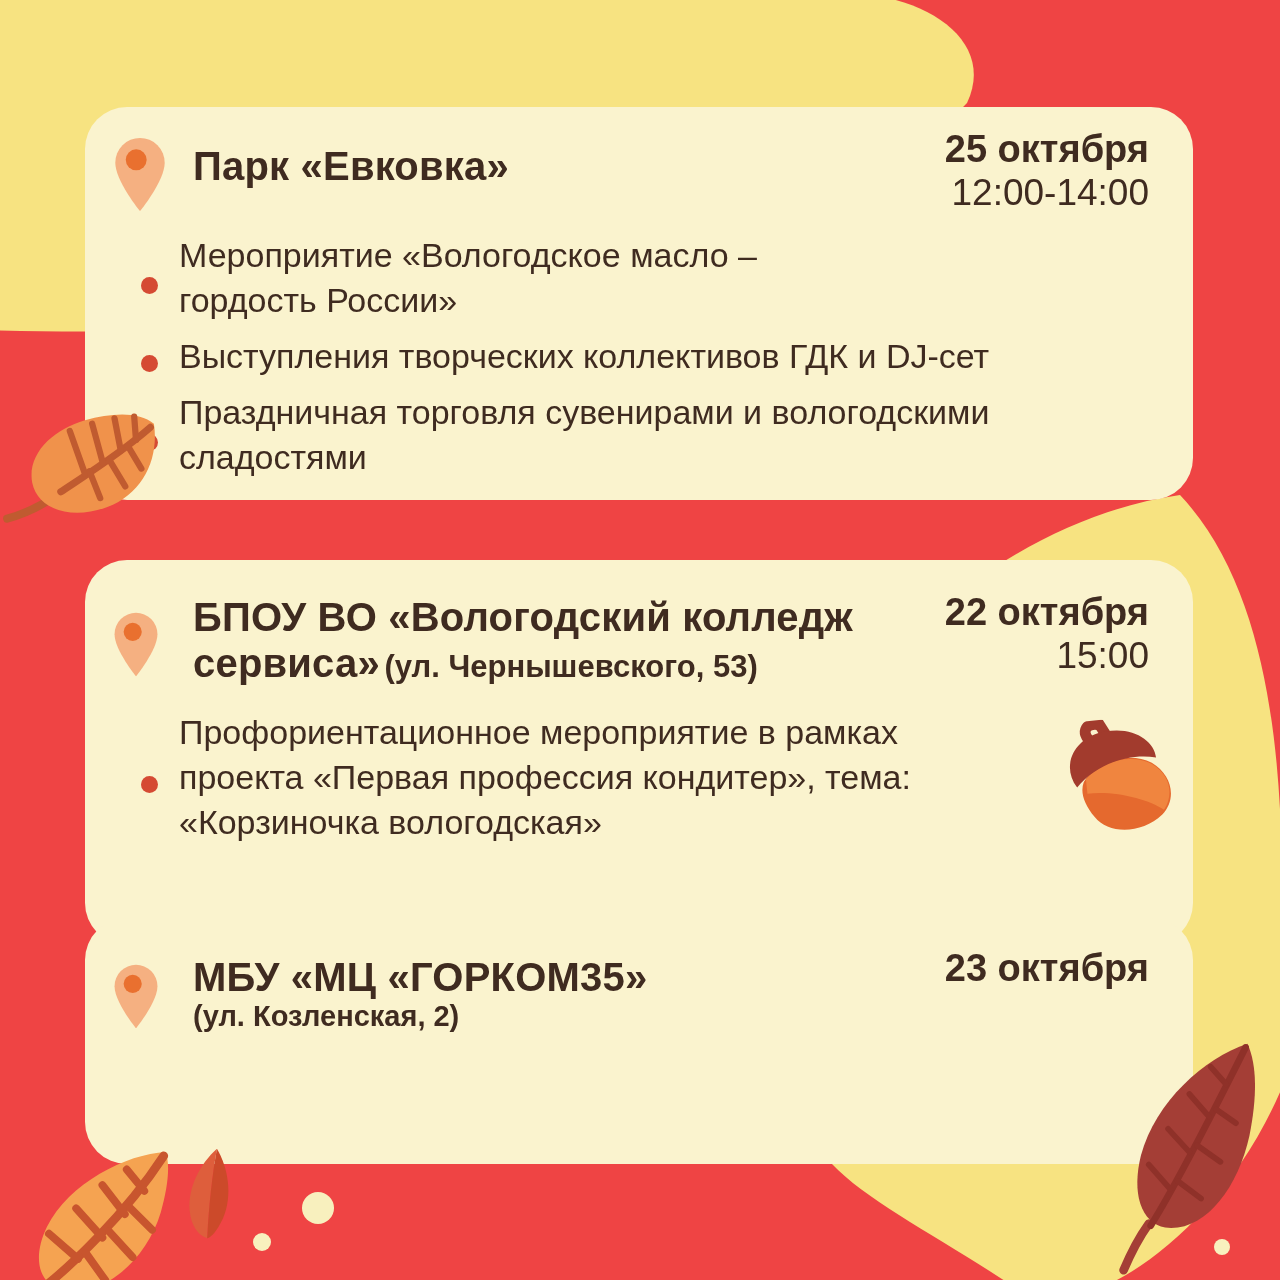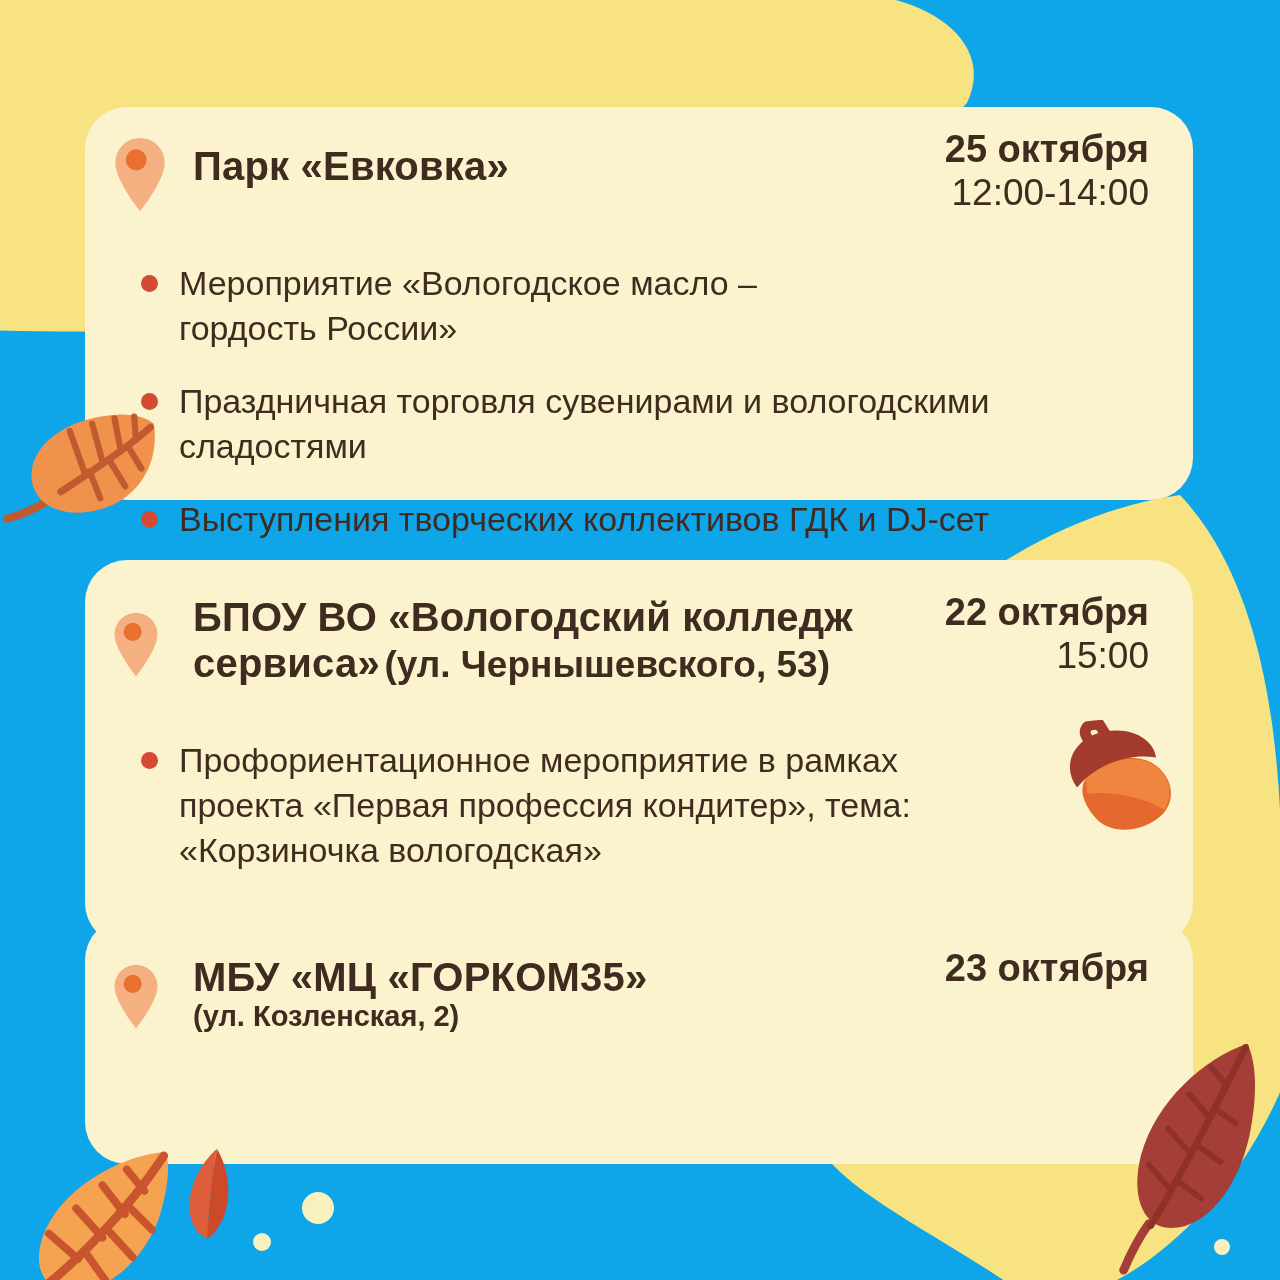--- a/index.html
+++ b/index.html
@@ -1,18 +1,18 @@
 <!DOCTYPE html>
 <html><head>
 <meta charset="utf-8">
 <style>
   html,body{margin:0;padding:0;}
   .poster{
     position:relative; width:1280px; height:1280px; overflow:hidden;
-    background:#0ea5e9;
+    background:#ef4444;
     font-family:"Liberation Sans","DejaVu Sans",sans-serif;
     color:#3F2B20;
   }
   .bg-decor{position:absolute;left:0;top:0;z-index:0;}
   .circle{position:absolute;border-radius:50%;background:#F8F0BE;z-index:1;}
   .card{
     position:absolute; left:85px; width:1108px;
     background:#FAF3CE; border-radius:42px; z-index:2;
   }
   .card-1{top:107px;height:393px;}
@@ -23,35 +23,35 @@
   .card-2 .pin{top:52px;width:50px;height:66px;}
   .card-3 .pin{top:46px;width:50px;height:66px;}
   .title-block{position:absolute;left:108px;right:265px;}
   .card-1 .title-block{top:36px;}
   .card-2 .title-block{top:34px;}
   .card-3 .title-block{top:36px;}
   .venue{
     font-size:40px;font-weight:bold;line-height:46px;
     white-space:pre-line;letter-spacing:0.2px;
   }
-  .addr-inline{font-size:37px;font-weight:bold;}
+  .addr-inline{font-size:31px;font-weight:bold;}
   .addr-block{font-size:29px;font-weight:bold;margin-top:0;}
   .date-block{
     position:absolute;right:44px;text-align:right;line-height:44px;
   }
   .card-1 .date-block{top:20px;margin-left:46px;}
   .card-2 .date-block{top:30px;}
   .card-3 .date-block{top:28px;margin-left:32px;}
   .date{font-size:38px;font-weight:bold;display:block;}
   .time{font-size:37px;font-weight:normal;display:block;}
   .bullets{position:absolute;left:56px;right:34px;}
   .card-1 .bullets{top:126px;}
   .card-2 .bullets{top:150px;}
   .card-3 .bullets{top:150px;}
-  .bullet-row{display:flex;align-items:flex-start;margin-bottom:11px;margin-top:28px;}
+  .bullet-row{display:flex;align-items:center;margin-bottom:11px;}
   .bullet-dot{
     flex:none;width:17px;height:17px;border-radius:50%;
     background:#D54A33;margin-top:14px;margin-right:21px;
   }
   .bullet-text{font-size:34px;line-height:45px;white-space:pre-line;}
   .decor{position:absolute;z-index:3;}
 </style>
 </head>
 <body>
 
@@ -79,26 +79,26 @@
       <span class="time">12:00-14:00</span>
     </div>
     <div class="bullets">
       <div class="bullet-row">
         <span class="bullet-dot"></span>
         <span class="bullet-text">Мероприятие «Вологодское масло –
 гордость России»</span>
       </div>
       <div class="bullet-row">
         <span class="bullet-dot"></span>
-        <span class="bullet-text">Праздничная торговля сувенирами и вологодскими
-сладостями</span>
+        <span class="bullet-text">Выступления творческих коллективов ГДК и DJ-сет</span>
       </div>
       <div class="bullet-row">
         <span class="bullet-dot"></span>
-        <span class="bullet-text">Выступления творческих коллективов ГДК и DJ-сет</span>
+        <span class="bullet-text">Праздничная торговля сувенирами и вологодскими
+сладостями</span>
       </div>
     </div>
   </div>
 
   <div class="card card-2">
     <svg class="pin" viewBox="0 0 60 80">
       <path d="M30 78 C 30 78 4 46 4 27 A 26 26 0 1 1 56 27 C 56 46 30 78 30 78 Z" fill="#F5B081"></path>
       <circle cx="26" cy="24" r="11" fill="#E9702F"></circle>
     </svg>
     <div class="title-block">

